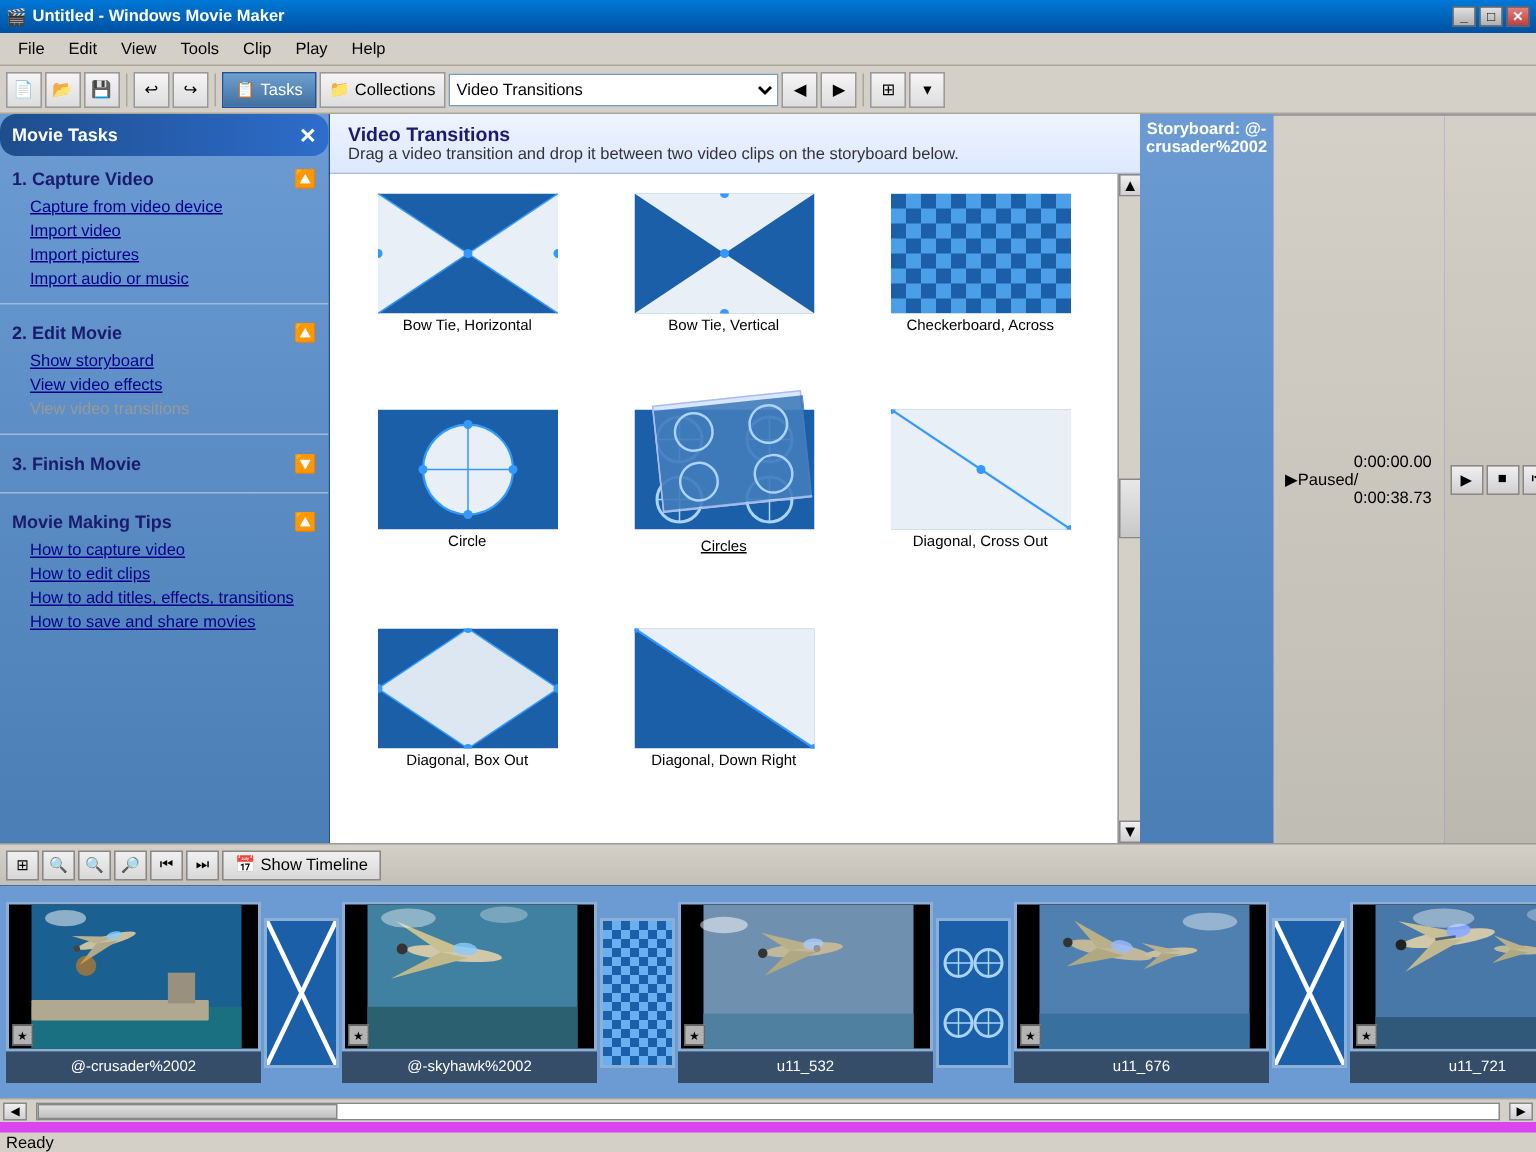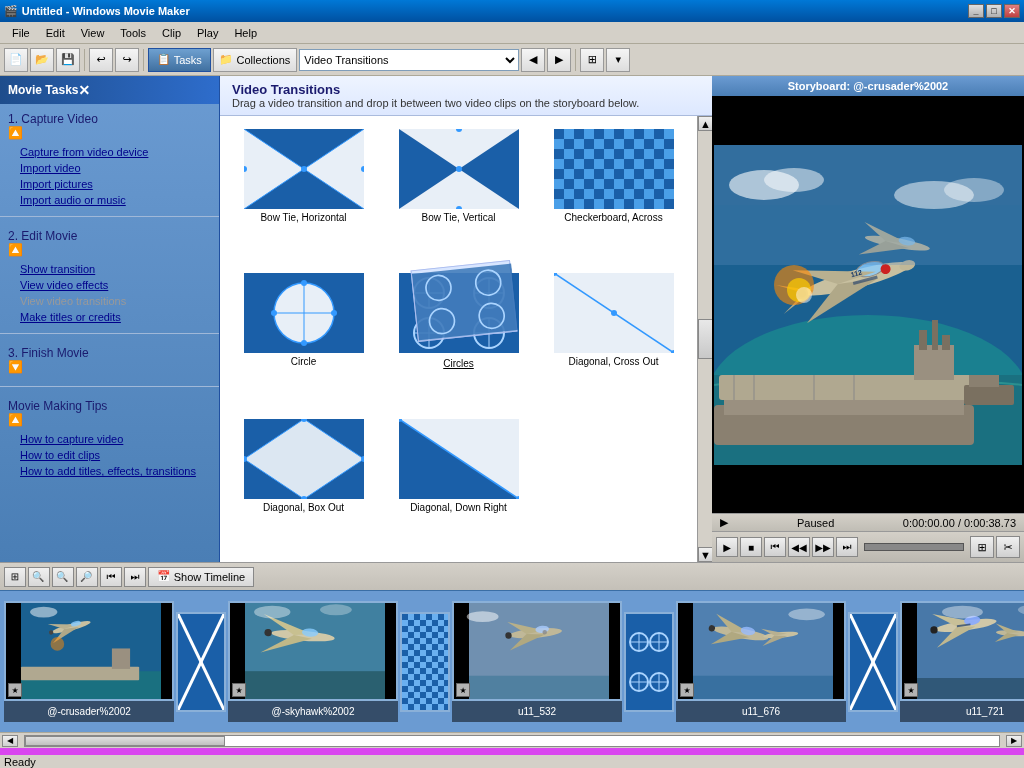--- a/index.html
+++ b/index.html
@@ -21,40 +21,40 @@
     .toolbar-icon-btn { width: 24px; height: 24px; background: linear-gradient(to bottom, #f5f5f5, #ddd); border: 1px solid #999; display: flex; align-items: center; justify-content: center; cursor: pointer; font-size: 11px; }
     #transition-dropdown { height: 22px; width: 220px; font-size: 11px; border: 1px solid #7f9db9; background: white; }
     .tasks-btn { background: linear-gradient(to bottom, #6ea0d0, #4070a0); color: white; border: 1px solid #2050a0; padding: 2px 8px; height: 24px; display: flex; align-items: center; gap: 3px; font-size: 11px; cursor: pointer; }
     .collections-btn { background: linear-gradient(to bottom, #f5f5f5, #ddd); border: 1px solid #999; padding: 2px 6px; height: 24px; display: flex; align-items: center; gap: 3px; font-size: 11px; cursor: pointer; }
 
     
     #main { display: flex; height: calc(768px - 22px - 22px - 32px - 30px - 170px); }
 
     
     #left-panel { width: 220px; background: linear-gradient(to bottom, #6b9bd2, #4a7eb5); border-right: 1px solid #2050a0; overflow-y: auto; flex-shrink: 0; }
-    #left-panel-header { background: linear-gradient(to right, #1e4d8c, #2e6dcc); color: white; padding: 6px 8px; display: flex; align-items: center; font-size: 12px; font-weight: bold; }
+    #left-panel-header { background: linear-gradient(to right, #1e4d8c, #2e6dcc); color: white; padding: 6px 8px; display: flex; justify-content: space-between; align-items: center; font-size: 12px; font-weight: bold; border-radius: 11px; }
     .close-btn { color: white; cursor: pointer; font-size: 14px; }
 
     .task-section { padding: 4px 8px; }
-    .task-section-header { color: #1a1a6e; font-size: 12px; font-weight: normal; display: flex; justify-content: space-between; align-items: flex-start; padding: 4px 0; cursor: pointer; flex-direction: column; }
+    .task-section-header { color: #1a1a6e; font-size: 12px; font-weight: bold; display: flex; justify-content: space-between; align-items: center; padding: 4px 0; cursor: pointer; }
     .task-link { color: #00008b; text-decoration: underline; display: block; padding: 2px 12px; font-size: 11px; cursor: pointer; }
     .task-link-disabled { color: #999; display: block; padding: 2px 12px; font-size: 11px; }
     .section-divider { border: none; border-top: 1px solid #a0b8d8; margin: 4px 0; }
 
     
     #center-panel { flex: 1; background: white; display: flex; flex-direction: column; overflow: hidden; }
     #content-header { background: linear-gradient(to bottom, #eef4ff, #dde8ff); padding: 6px 12px; border-bottom: 1px solid #aabbdd; }
     #content-header h2 { font-size: 13px; font-weight: bold; color: #1a1a6e; }
     #content-header p { font-size: 11px; color: #333; }
     #transitions-grid { flex: 1; overflow-y: auto; padding: 8px; display: grid; grid-template-columns: repeat(3, 1fr); gap: 4px; }
     .transition-item { display: flex; flex-direction: column; align-items: center; padding: 4px; cursor: pointer; border: 1px solid transparent; }
     .transition-label { font-size: 10px; text-align: center; margin-top: 3px; color: #000; }
 
     
-    #right-panel { width: 312px; background: #8b5cf6; display: flex; flex-direction: column; flex-shrink: 0; }
+    #right-panel { width: 264px; background: #8b5cf6; display: flex; flex-direction: row; flex-shrink: 0; }
     #preview-title { background: linear-gradient(to bottom, #6b9bd2, #4a7eb5); color: white; text-align: center; padding: 4px; font-size: 11px; font-weight: bold; }
     #preview-screen { flex: 1; background: #000; display: flex; align-items: center; justify-content: center; overflow: hidden; }
     #preview-status { background: linear-gradient(to bottom, #d4d0c8, #c0bdb5); padding: 2px 8px; display: flex; justify-content: space-between; align-items: center; font-size: 11px; border-top: 1px solid #999; }
     #preview-controls { background: linear-gradient(to bottom, #d4d0c8, #bbb8b0); padding: 4px; display: flex; align-items: center; gap: 2px; border-top: 1px solid #999; }
     .ctrl-btn { width: 22px; height: 20px; background: linear-gradient(to bottom, #f0f0f0, #d0d0d0); border: 1px solid #888; display: flex; align-items: center; justify-content: center; cursor: pointer; font-size: 10px; }
     #preview-progress { flex: 1; height: 8px; background: #888; border: 1px solid #555; margin: 0 4px; }
     .preview-icon-btn { width: 24px; height: 22px; background: linear-gradient(to bottom, #f0f0f0, #d0d0d0); border: 1px solid #888; display: flex; align-items: center; justify-content: center; cursor: pointer; font-size: 11px; }
 
     
     #storyboard-toolbar { background: linear-gradient(to bottom, #d4d0c8, #c4c0b8); height: 28px; border-top: 1px solid #999; display: flex; align-items: center; padding: 0 4px; gap: 2px; }
@@ -149,43 +149,43 @@
       <a class="task-link">Import pictures</a>
       <a class="task-link">Import audio or music</a>
     </div>
     <hr class="section-divider">
 
     <div class="task-section">
       <div class="task-section-header">
         <span>2. Edit Movie</span>
         <span>🔼</span>
       </div>
-      <a class="task-link">Show transition</a>
+      <a class="task-link">Show storyboard</a>
       <a class="task-link">View video effects</a>
       <span class="task-link-disabled">View video transitions</span>
-      <a class="task-link">Make titles or credits</a>
     </div>
     <hr class="section-divider">
 
     <div class="task-section">
       <div class="task-section-header">
         <span>3. Finish Movie</span>
         <span>🔽</span>
       </div>
     </div>
     <hr class="section-divider">
 
     <div class="task-section">
       <div class="task-section-header">
         <span>Movie Making Tips</span>
         <span>🔼</span>
       </div>
       <a class="task-link">How to capture video</a>
       <a class="task-link">How to edit clips</a>
       <a class="task-link">How to add titles, effects, transitions</a>
+      <a class="task-link">How to save and share movies</a>
     </div>
   </div>
 
   <div id="center-panel">
     <div id="content-header">
       <h2>Video Transitions</h2>
       <p>Drag a video transition and drop it between two video clips on the storyboard below.</p>
     </div>
     <div style="display:flex; flex:1; overflow:hidden;">
       <div id="transitions-grid">

